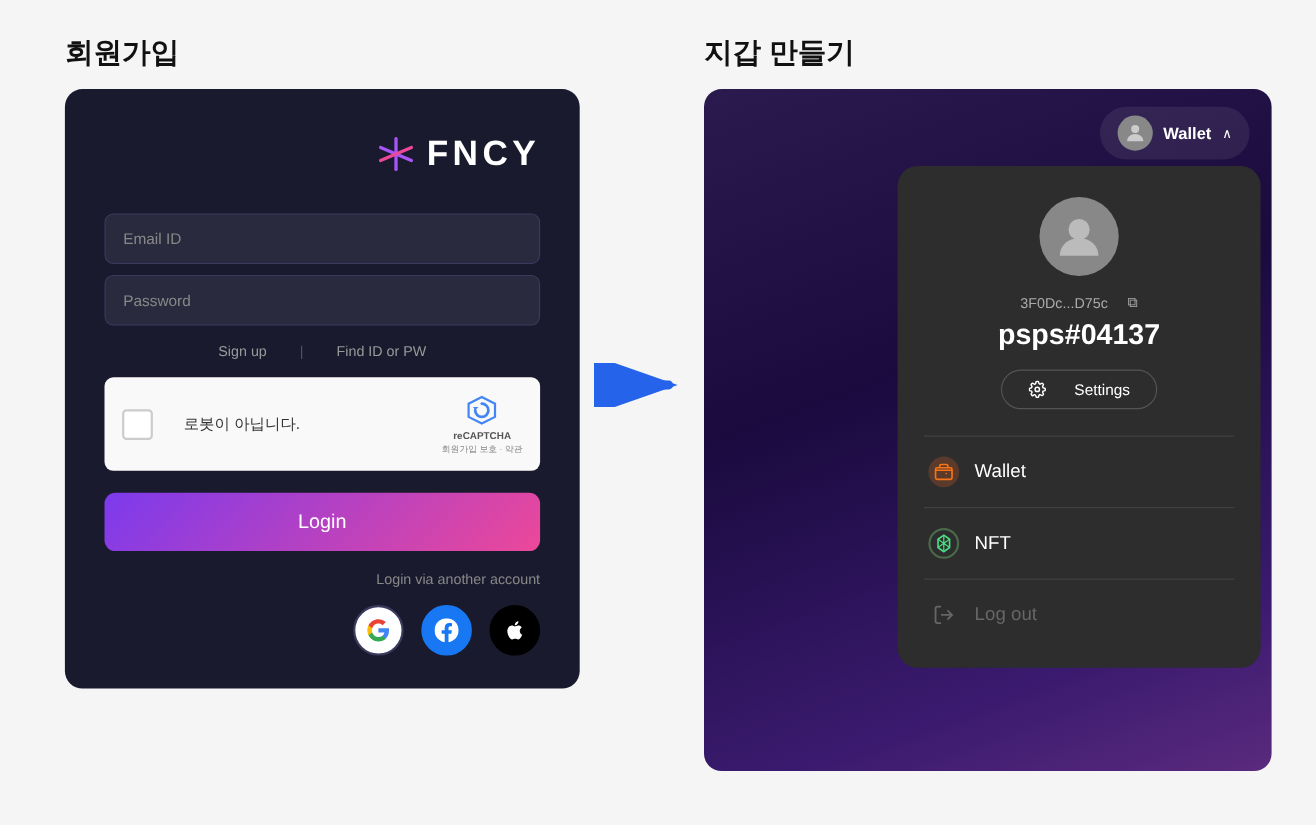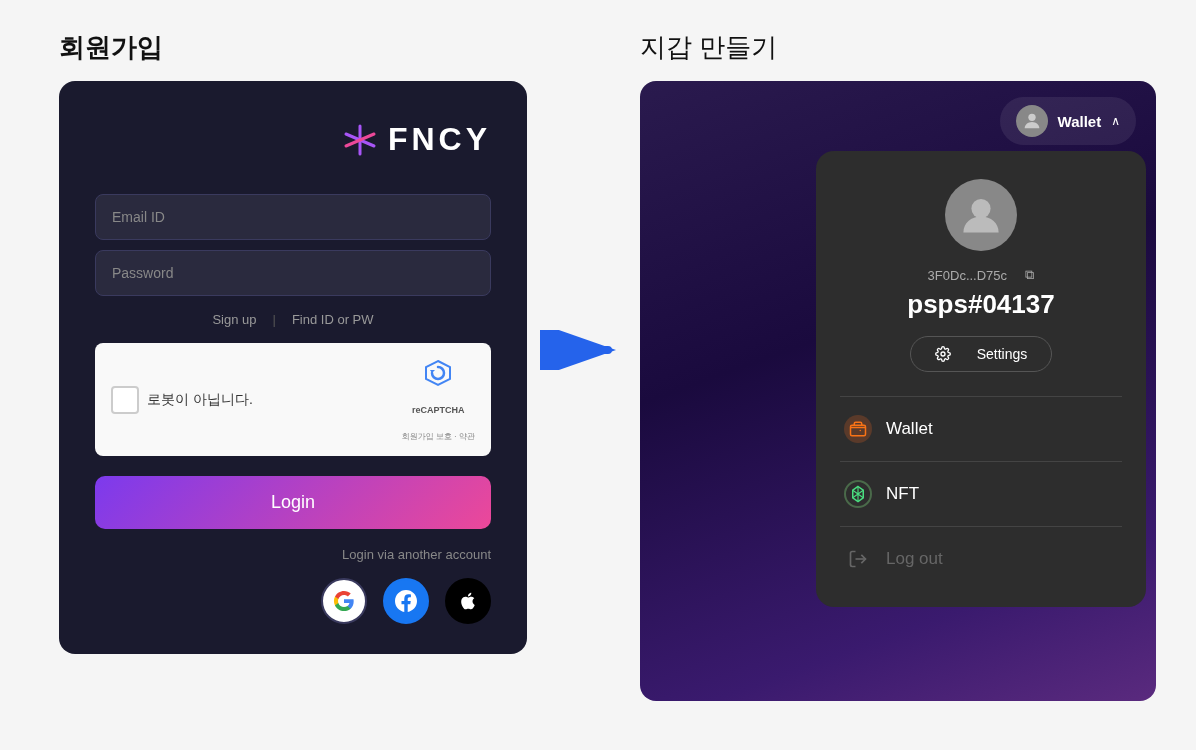--- a/index.html
+++ b/index.html
@@ -68,21 +68,21 @@
       font-size: 14px;
       margin-bottom: 10px;
       outline: none;
     }
 
     .input-field::placeholder { color: #888; }
 
     .links-row {
       display: flex;
       justify-content: center;
-      gap: 2px;
+      gap: 16px;
       width: 100%;
       margin: 6px 0 16px;
       color: #888;
       font-size: 13px;
     }
 
     .link-item {
       color: #999;
       cursor: pointer;
       padding: 0 14px;
@@ -99,41 +99,41 @@
       padding: 14px 16px;
       display: flex;
       align-items: center;
       justify-content: space-between;
       margin-bottom: 20px;
     }
 
     .captcha-left {
       display: flex;
       align-items: center;
-      gap: 8px;
+      gap: 28px;
     }
 
     .captcha-checkbox {
       width: 28px;
       height: 28px;
       background: #fff;
       border: 2px solid #ccc;
       border-radius: 4px;
     }
 
     .captcha-label {
       font-size: 14px;
       color: #333;
     }
 
     .captcha-right {
       display: flex;
       flex-direction: column;
       align-items: center;
-      gap: 16px;
+      gap: 2px;
     }
 
     .captcha-logo {
       width: 32px;
       height: 32px;
     }
 
     .captcha-brand {
       font-size: 9px;
       color: #555;
@@ -204,21 +204,21 @@
     
     .right-section {
       display: flex;
       flex-direction: column;
       align-items: flex-start;
       flex: 1;
     }
 
     .right-label {
       font-size: 26px;
-      font-weight: 400;
+      font-weight: 700;
       color: #111;
       margin-bottom: 16px;
     }
 
     .right-card {
       width: 100%;
       height: 620px;
       background: linear-gradient(160deg, #2a1a4e 0%, #1a0a3e 40%, #3a1a6e 80%, #5a2a7e 100%);
       border-radius: 16px;
       position: relative;

